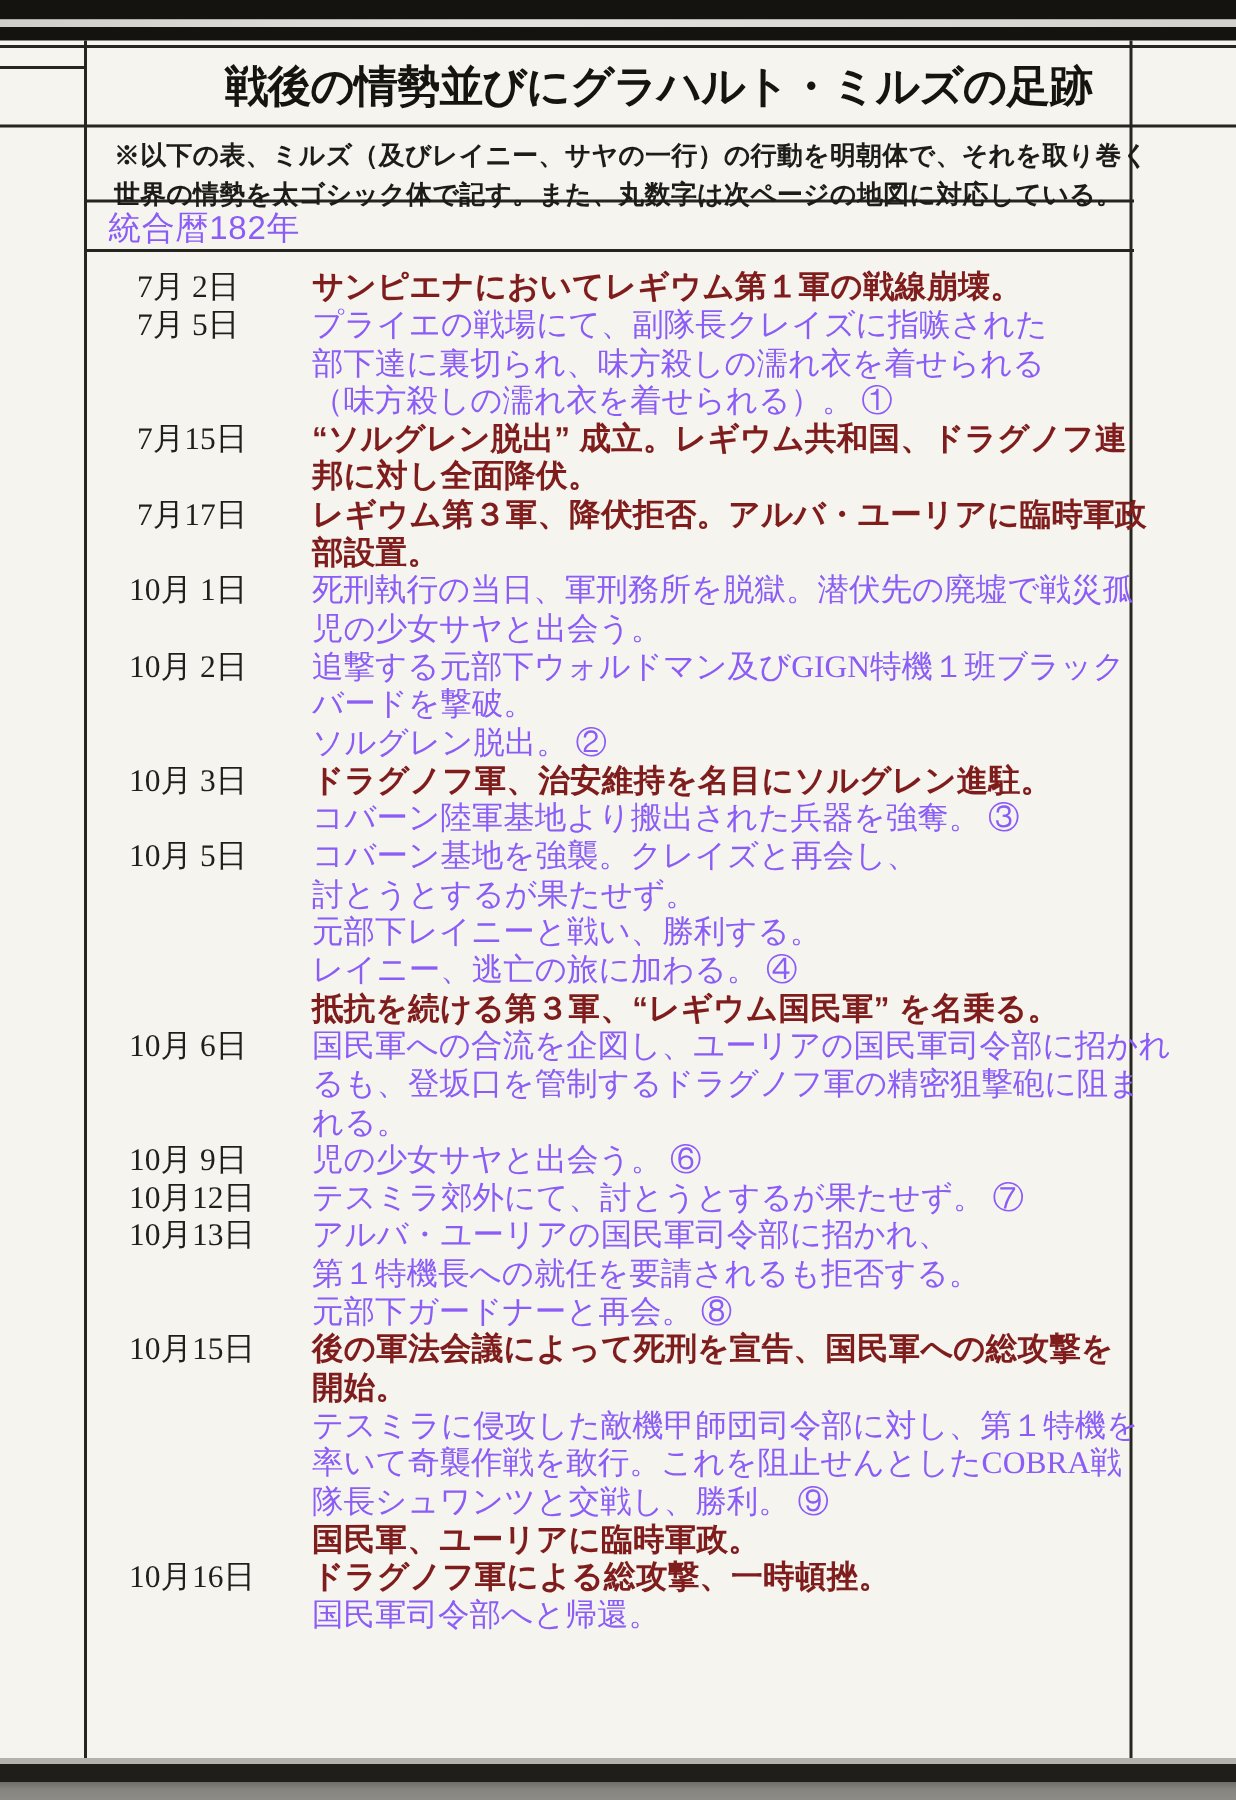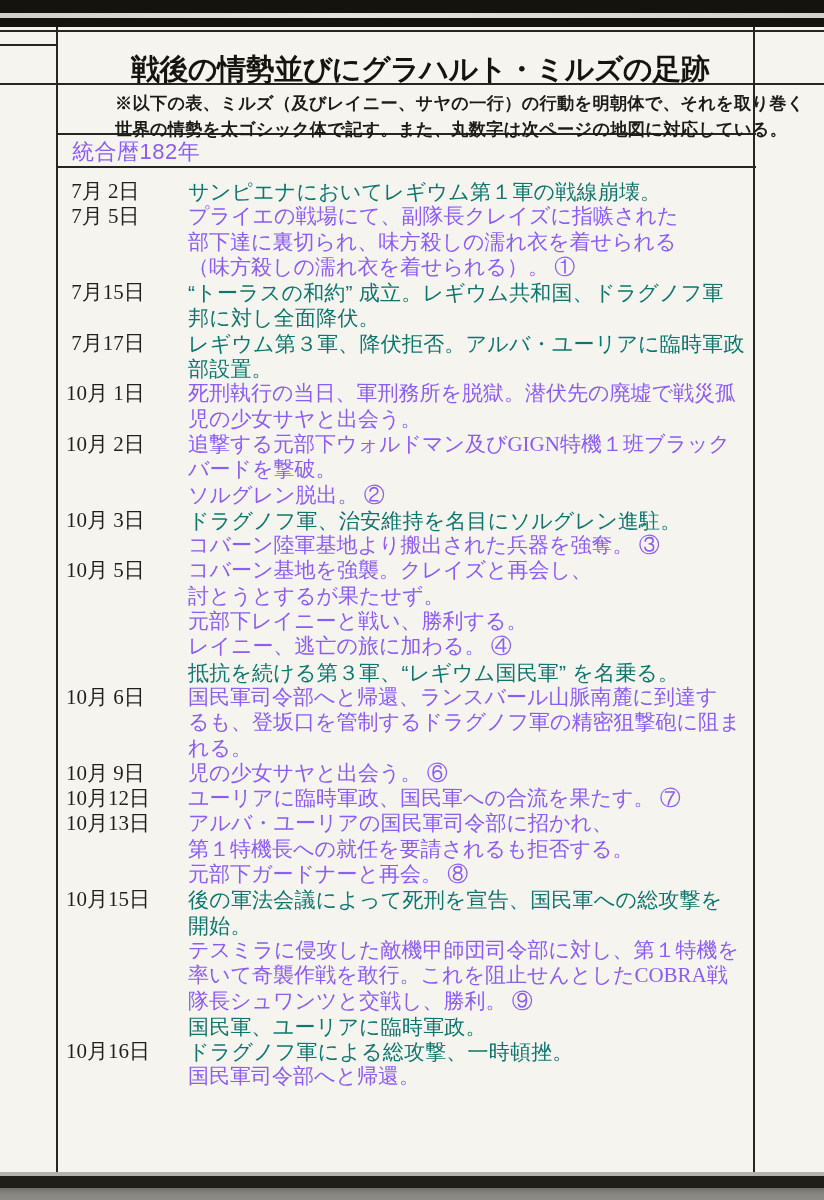--- a/index.html
+++ b/index.html
@@ -18,54 +18,54 @@
   .hline-top{left:0;top:30px;width:824px;}
   .hline-leftbox{left:0;top:44px;width:56px;}
   .hline-titlebottom{left:0;top:83px;width:824px;}
   .hline-notebottom{left:56px;top:133px;width:700px;}
   .hline-yearbottom{left:56px;top:166px;width:700px;}
   .vline{position:absolute;width:2px;background:#26251f;top:27px;height:1146px;}
   .vline-left{left:56px;}
   .vline-right{left:753px;}
   
   .title-row{
-    position:absolute;left:58px;top:46px;width:695px;height:48px;
-    display:flex;align-items:center;padding-left:73px;box-sizing:border-box;
+    position:absolute;left:58px;top:34px;width:695px;height:48px;
+    display:flex;align-items:center;padding-left:92px;box-sizing:border-box;
     font-size:29px;font-weight:900;letter-spacing:-0.5px;
     font-family:"Liberation Sans",sans-serif;color:#15140f;
     white-space:nowrap;
   }
   
   .note-row{
     position:absolute;left:76px;top:90px;width:675px;
     font-size:17.2px;line-height:26px;font-weight:600;letter-spacing:0.3px;
-    color:#1d1c18;white-space:nowrap;margin-left:39px;
+    color:#1d1c18;white-space:nowrap;
   }
   
   .year-row{
     position:absolute;left:72px;top:137px;
     font-size:22px;font-weight:400;letter-spacing:0.5px;color:#8b5cf6;
   }
   
-  .timeline{position:absolute;left:56px;top:179px;width:698px;}
+  .timeline{position:absolute;left:56px;top:179px;width:698px;padding-left:20px;}
   .entry{display:flex;align-items:flex-start;}
   .entry-date{
     width:132px;box-sizing:border-box;padding-left:10px;
     font-family:"Liberation Serif","DejaVu Serif",serif;
     font-size:21px;line-height:25.3px;white-space:pre;color:#211f1c;
     flex:0 0 132px;
   }
   .entry-lines{flex:1;min-width:0;}
   .line{
     font-family:"Liberation Serif","DejaVu Serif",serif;
     font-size:21px;line-height:25.3px;white-space:nowrap;color:#8b5cf6;
   }
   .line.bold{
     font-family:"Liberation Sans",sans-serif;
-    font-weight:400;letter-spacing:0.2px;color:#0f766e;
+    font-weight:700;letter-spacing:0.2px;color:#7f1d1d;
   }
   
   .bottombar{
     position:absolute;left:0;top:1172px;width:824px;height:28px;
     background:linear-gradient(180deg,
       #b3b2ad 0px,#b3b2ad 4px,
       #1f1e1a 4px,#1f1e1a 16px,
       #6e6d68 16px,#85847f 21px,#8d8c87 28px);
   }
 </style>
@@ -105,21 +105,21 @@
         <div class="entry-date"> 7月 5日</div>
         <div class="entry-lines">
           <div class="line">プライエの戦場にて、副隊長クレイズに指嗾された</div>
           <div class="line">部下達に裏切られ、味方殺しの濡れ衣を着せられる</div>
           <div class="line">（味方殺しの濡れ衣を着せられる）。 ①</div>
         </div>
       </div>
       <div class="entry">
         <div class="entry-date"> 7月15日</div>
         <div class="entry-lines">
-          <div class="line bold">“トーラスの和約” 成立。レギウム共和国、ドラグノフ軍</div>
+          <div class="line bold">“ソルグレン脱出” 成立。レギウム共和国、ドラグノフ連</div>
           <div class="line bold">邦に対し全面降伏。</div>
         </div>
       </div>
       <div class="entry">
         <div class="entry-date"> 7月17日</div>
         <div class="entry-lines">
           <div class="line bold">レギウム第３軍、降伏拒否。アルバ・ユーリアに臨時軍政</div>
           <div class="line bold">部設置。</div>
         </div>
       </div>
@@ -151,35 +151,35 @@
           <div class="line">コバーン基地を強襲。クレイズと再会し、</div>
           <div class="line">討とうとするが果たせず。</div>
           <div class="line">元部下レイニーと戦い、勝利する。</div>
           <div class="line">レイニー、逃亡の旅に加わる。 ④</div>
           <div class="line bold">抵抗を続ける第３軍、“レギウム国民軍” を名乗る。</div>
         </div>
       </div>
       <div class="entry">
         <div class="entry-date">10月 6日</div>
         <div class="entry-lines">
-          <div class="line">国民軍司令部へと帰還、ランスバール山脈南麓に到達す</div>
+          <div class="line">国民軍への合流を企図し、ユーリアの国民軍司令部に招かれ</div>
           <div class="line">るも、登坂口を管制するドラグノフ軍の精密狙撃砲に阻ま</div>
           <div class="line">れる。</div>
         </div>
       </div>
       <div class="entry">
         <div class="entry-date">10月 9日</div>
         <div class="entry-lines">
           <div class="line">児の少女サヤと出会う。 ⑥</div>
         </div>
       </div>
       <div class="entry">
         <div class="entry-date">10月12日</div>
         <div class="entry-lines">
-          <div class="line">ユーリアに臨時軍政、国民軍への合流を果たす。 ⑦</div>
+          <div class="line">テスミラ郊外にて、討とうとするが果たせず。 ⑦</div>
         </div>
       </div>
       <div class="entry">
         <div class="entry-date">10月13日</div>
         <div class="entry-lines">
           <div class="line">アルバ・ユーリアの国民軍司令部に招かれ、</div>
           <div class="line">第１特機長への就任を要請されるも拒否する。</div>
           <div class="line">元部下ガードナーと再会。 ⑧</div>
         </div>
       </div>

